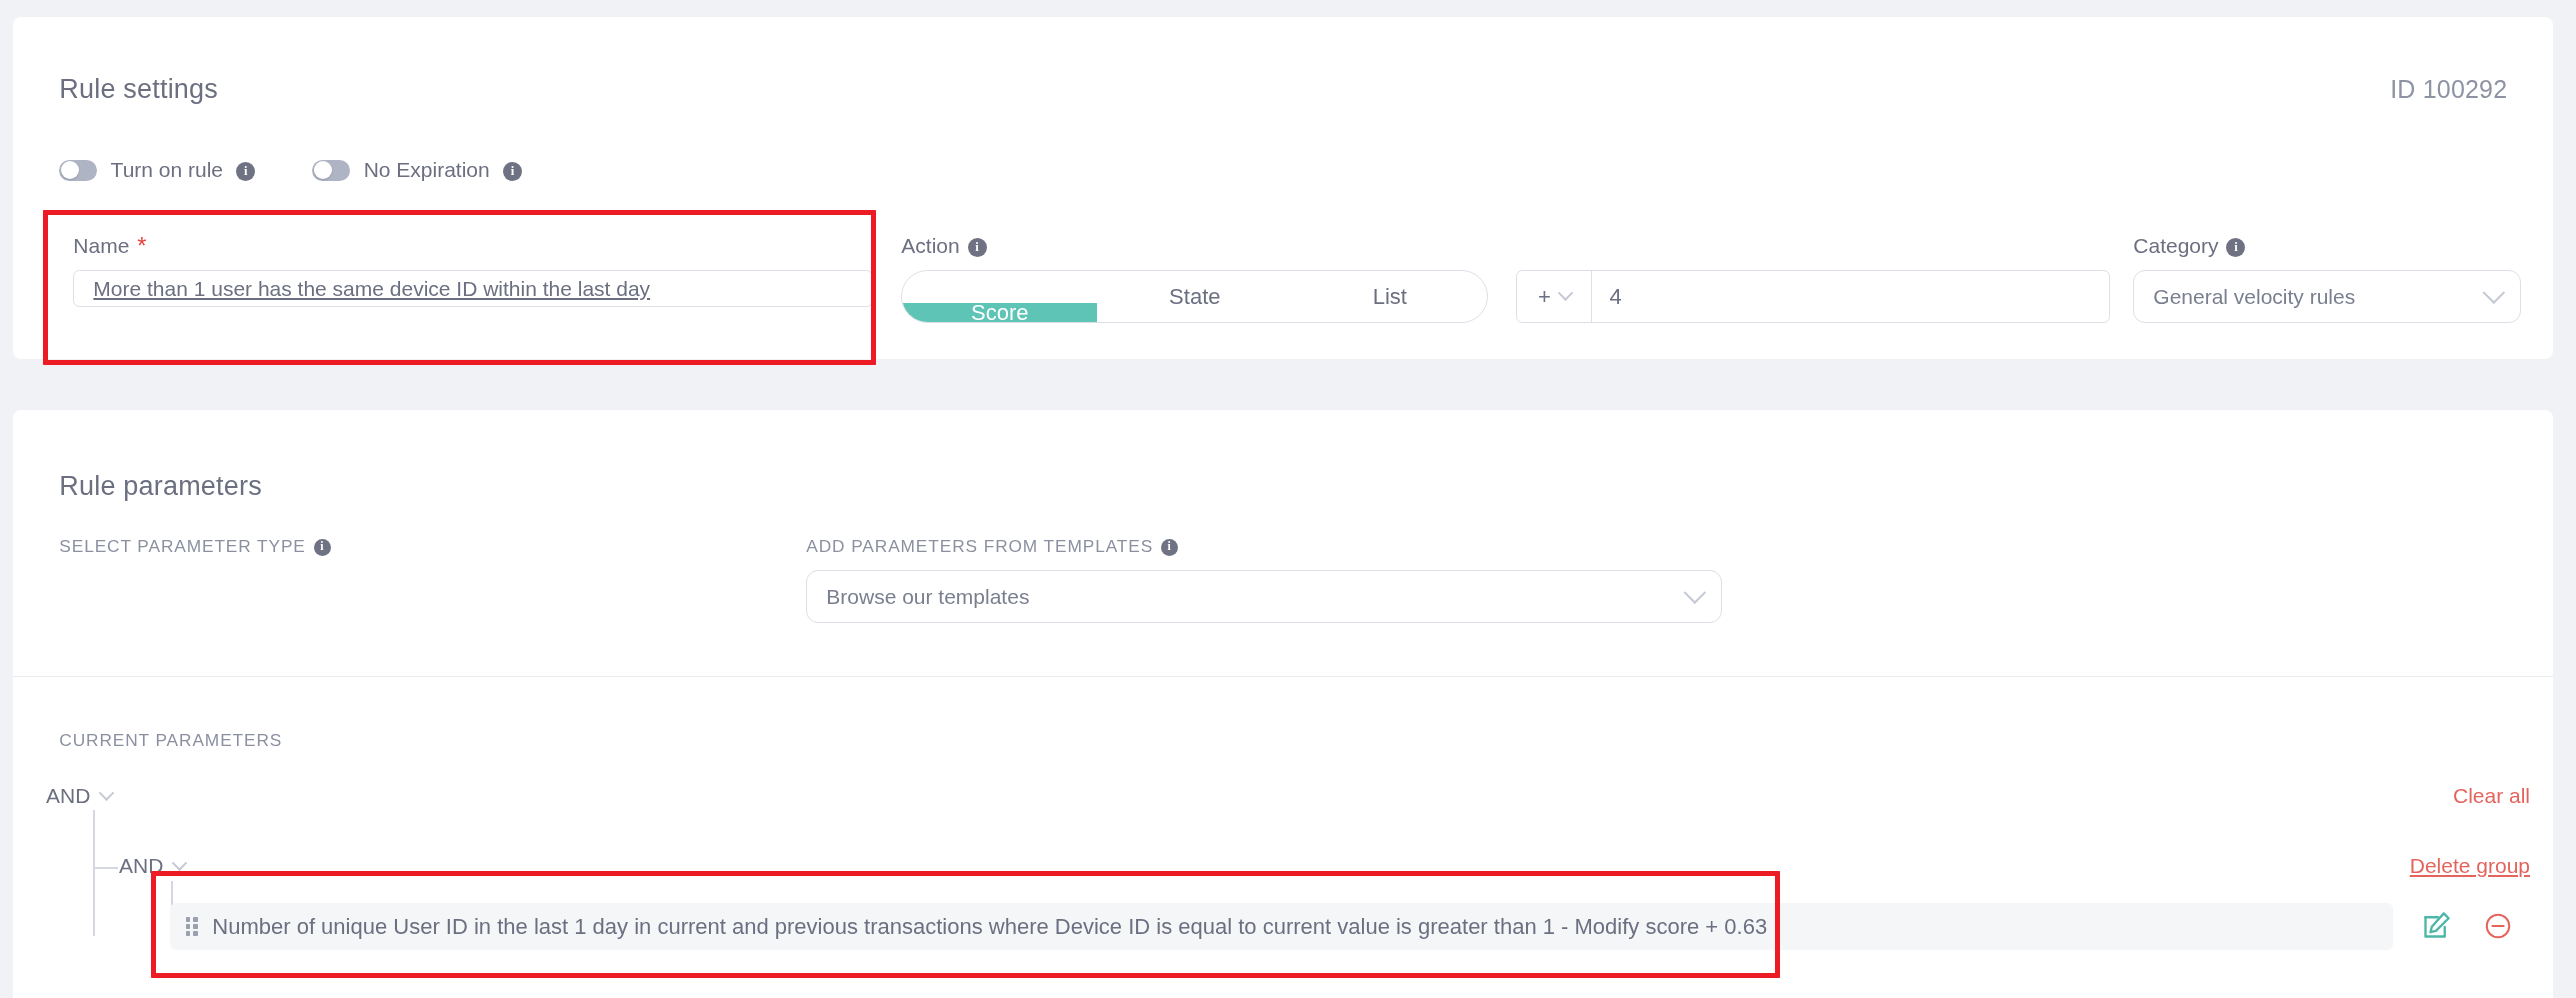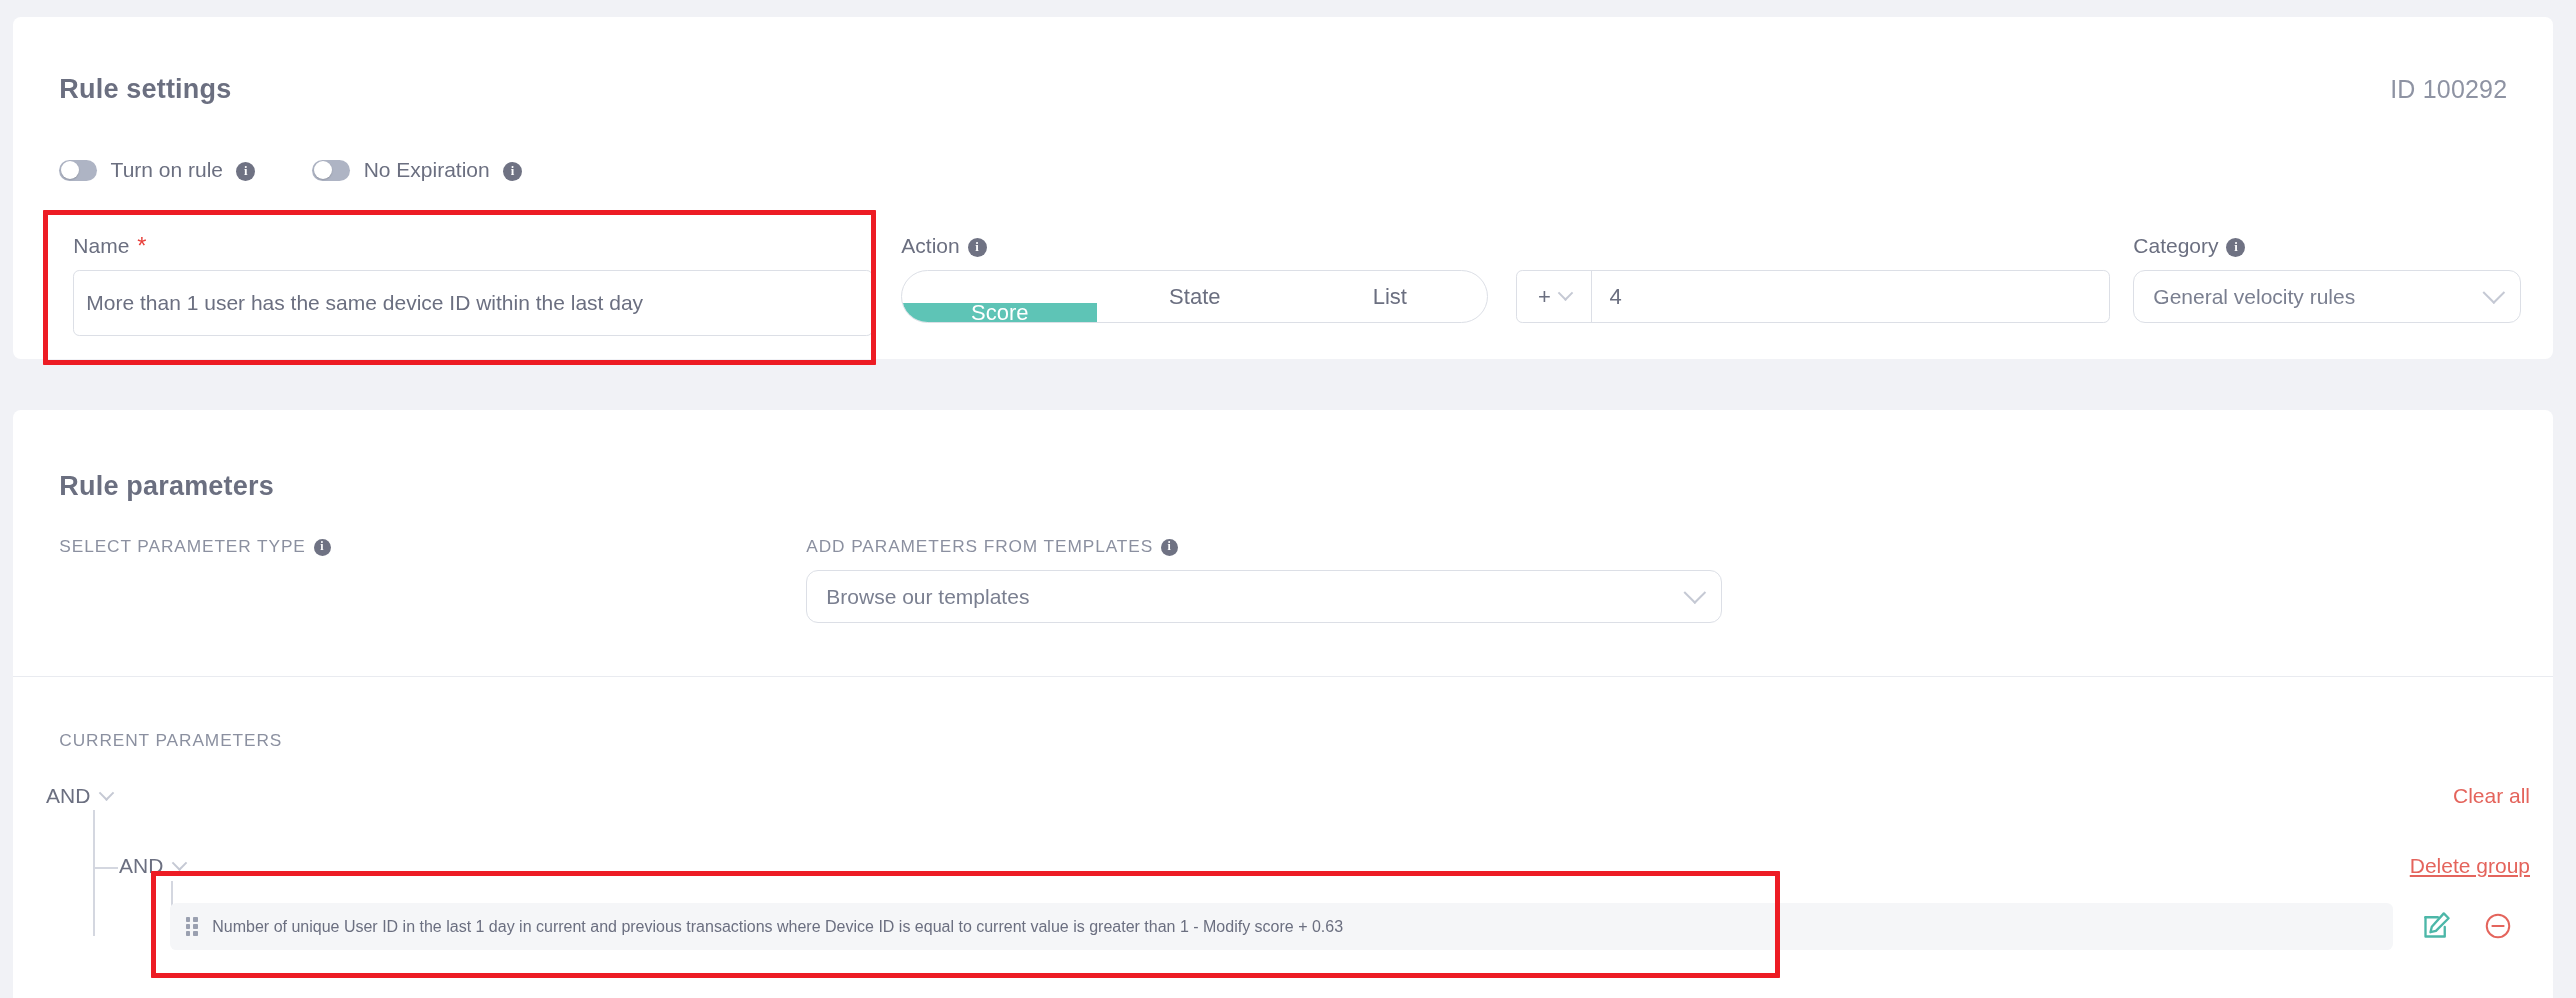--- a/index.html
+++ b/index.html
@@ -26,21 +26,21 @@
     width: 2540px;
   }
   #card-settings { top: 17.3px; height: 342px; }
   #card-params   { top: 410px; height: 597px; }
 
   
   .card-title {
     position: absolute;
     font-size: 27px;
     color: #6b6f80;
-    font-weight: 700;
+    font-weight: 400;
     letter-spacing: 0.2px;
   }
   #settings-title { left: 46px; top: 57px; }
   #params-title   { left: 46px; top: 61px; }
 
   #rule-id {
     position: absolute;
     right: 46px; top: 58px;
     font-size: 25px;
     color: #8e93a3;
@@ -104,29 +104,30 @@
     color: #6b6f80;
     display: flex;
     align-items: center;
     gap: 7.9px;
     white-space: nowrap;
   }
   .req { color: #e8413c; font-size: 23.6px; line-height: 1; }
 
   .txtinput {
     position: absolute;
-    height: 66px;
+    height: 37px;
     background: #ffffff;
     border: 0.8px solid #dcdfe6;
     border-radius: 6.3px;
     font-size: 21px;
     color: #6b6f80;
-    padding: 0 12px;
+    padding: 0 19px;
     font-family: "Liberation Sans", sans-serif;
     outline: none;
+    text-decoration: underline;
   }
   .txtinput::placeholder { color: #9aa0b0; }
 
   .selectbox {
     position: absolute;
     height: 53px;
     background: #ffffff;
     border: 0.8px solid #dcdfe6;
     border-radius: 12px;
     display: flex;
@@ -290,21 +291,21 @@
     left: 170px; top: 903px;
     width: 2223px; height: 47px;
     background: #f5f6f8;
     border-radius: 6.3px;
     display: flex;
     align-items: center;
     padding: 0 15.7px;
     gap: 14px;
   }
   #param-text {
-    font-size: 16px;
+    font-size: 22px;
     color: #6b6f80;
     white-space: nowrap;
     overflow: hidden;
     text-overflow: ellipsis;
   }
   .drag-dots {
     width: 12.6px; height: 19px;
     display: grid;
     grid-template-columns: 4.7px 4.7px;
     grid-template-rows: 4.7px 4.7px 4.7px;

